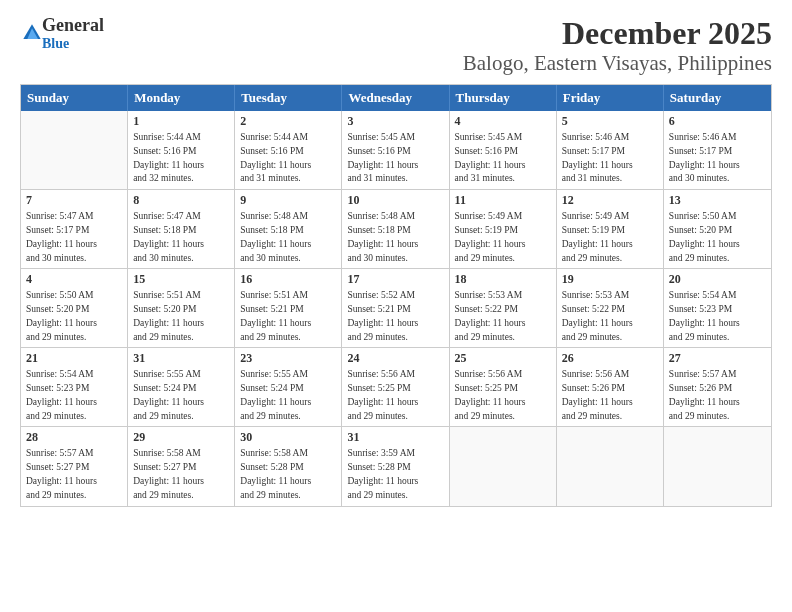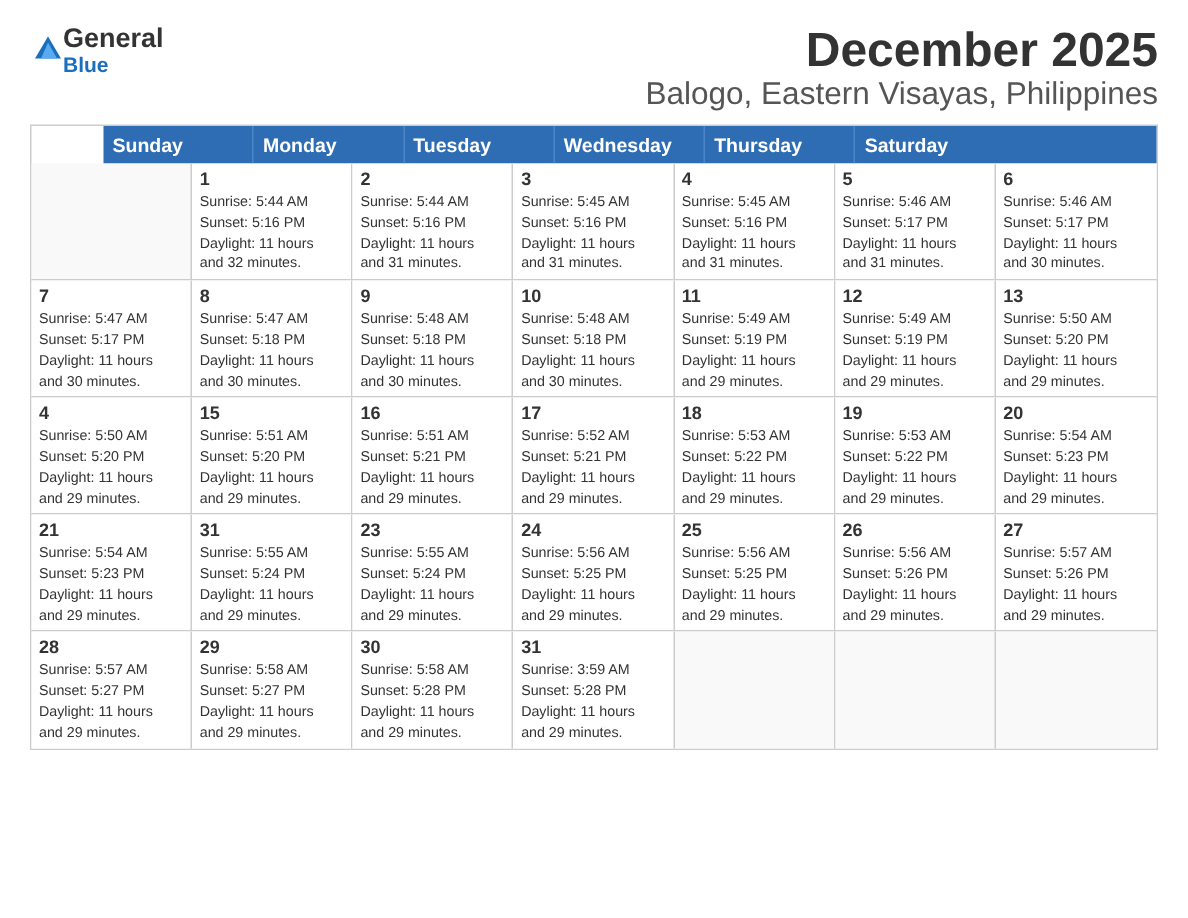--- a/index.html
+++ b/index.html
@@ -9,20 +9,21 @@
       width: 792px;
       height: 612px;
       overflow: hidden;
     }
     .page {
       width: 792px;
       height: 472px;
       padding: 16px 20px 10px 20px;
       display: flex;
       flex-direction: column;
+      font-family: Liberation Serif, serif;
     }
     .header {
       display: flex;
       align-items: flex-start;
       justify-content: space-between;
       margin-bottom: 8px;
     }
     .logo-area {
       display: flex;
       align-items: center;
@@ -64,21 +65,20 @@
     .calendar {
       flex: 1;
       display: flex;
       flex-direction: column;
       border: 1px solid #ccc;
     }
     .cal-header-row {
       display: grid;
       grid-template-columns: repeat(7, 1fr);
       background: #2e6db4;
-      margin-left: 48px;
     }
     .cal-header-cell {
       color: #fff;
       font-size: 13px;
       font-weight: bold;
       padding: 5px 6px;
       text-align: left;
       border-right: 1px solid #4a85c7;
     }
     .cal-header-cell:last-child {
@@ -143,20 +143,21 @@
     </div>
   </div>
 
   <div class="calendar">
     <div class="cal-header-row">
     <div class="cal-header-cell">Sunday</div>
         <div class="cal-header-cell">Monday</div>
         <div class="cal-header-cell">Tuesday</div>
         <div class="cal-header-cell">Wednesday</div>
         <div class="cal-header-cell">Thursday</div>
+        <div class="cal-header-cell">Friday</div>
         <div class="cal-header-cell">Saturday</div>
       </div>
     <div class="cal-body">
     <div class="cal-week">
           <div class="cal-cell empty"></div>
           <div class="cal-cell">
             <span class="day-num">1</span>
             <div class="info"><span>Sunrise: 5:44 AM</span><br><span>Sunset: 5:16 PM</span><br><span>Daylight: 11 hours</span><br><span>and 32 minutes.</span></div>
           </div>
           <div class="cal-cell">

